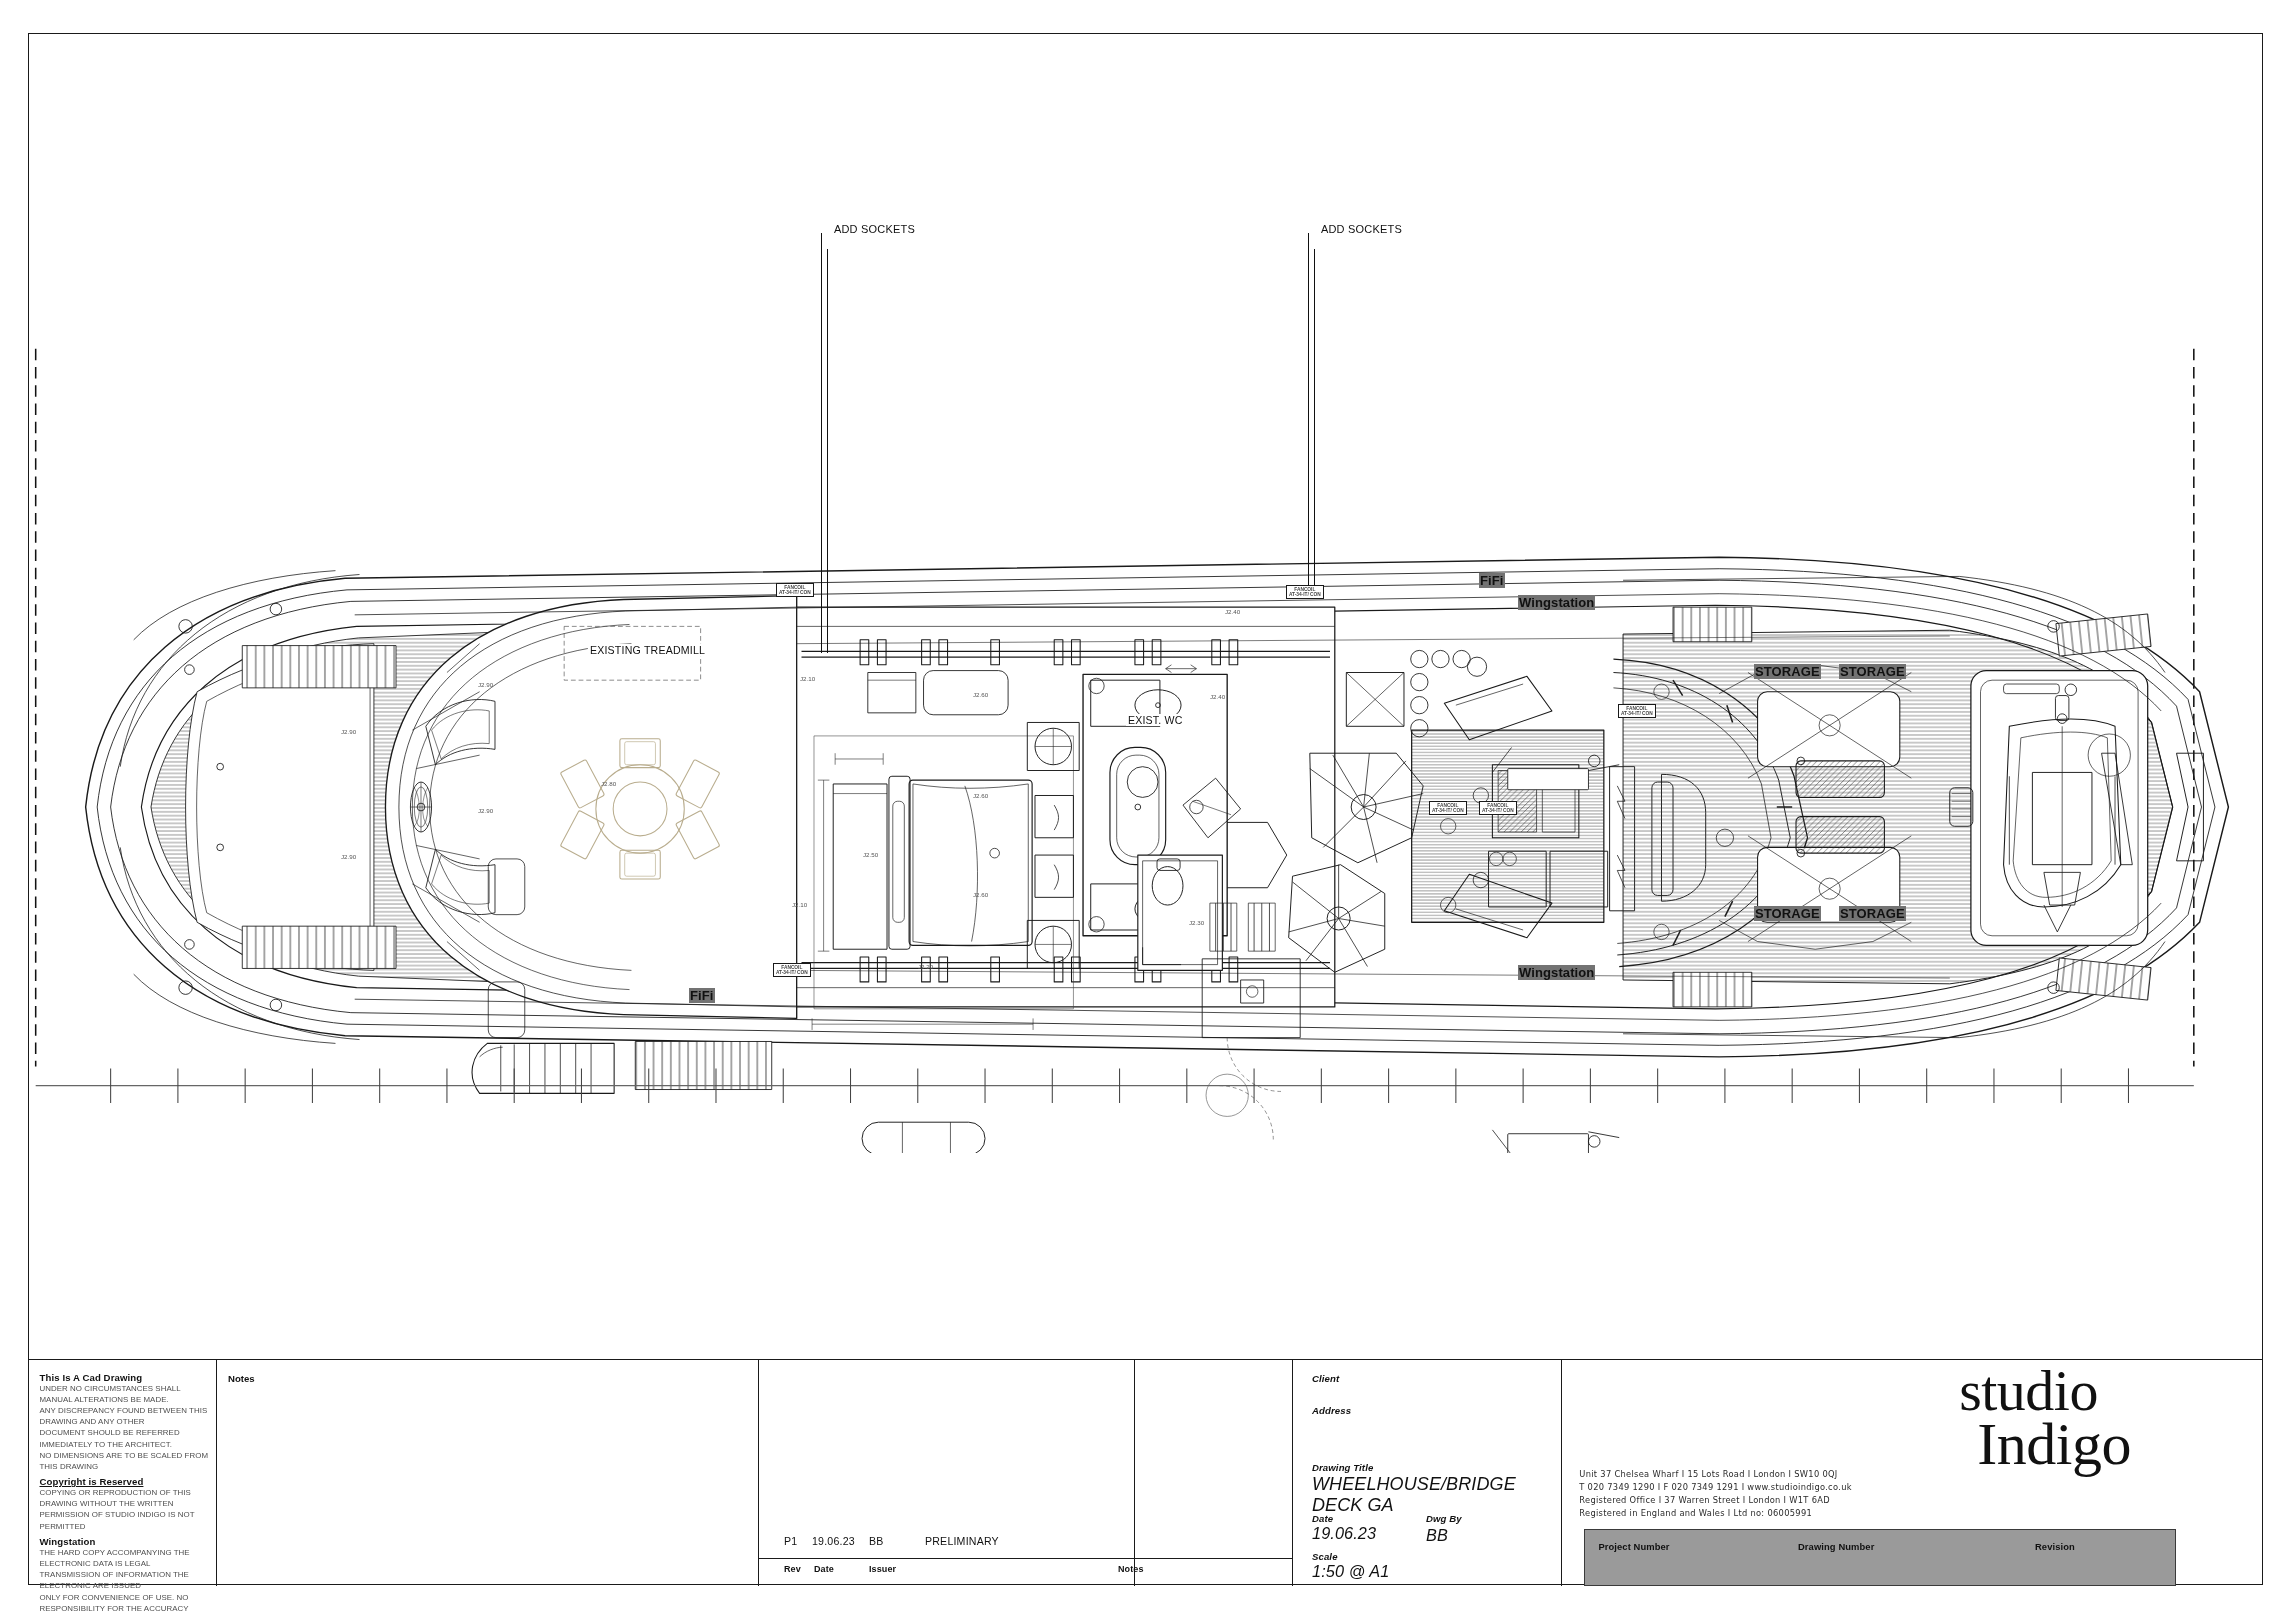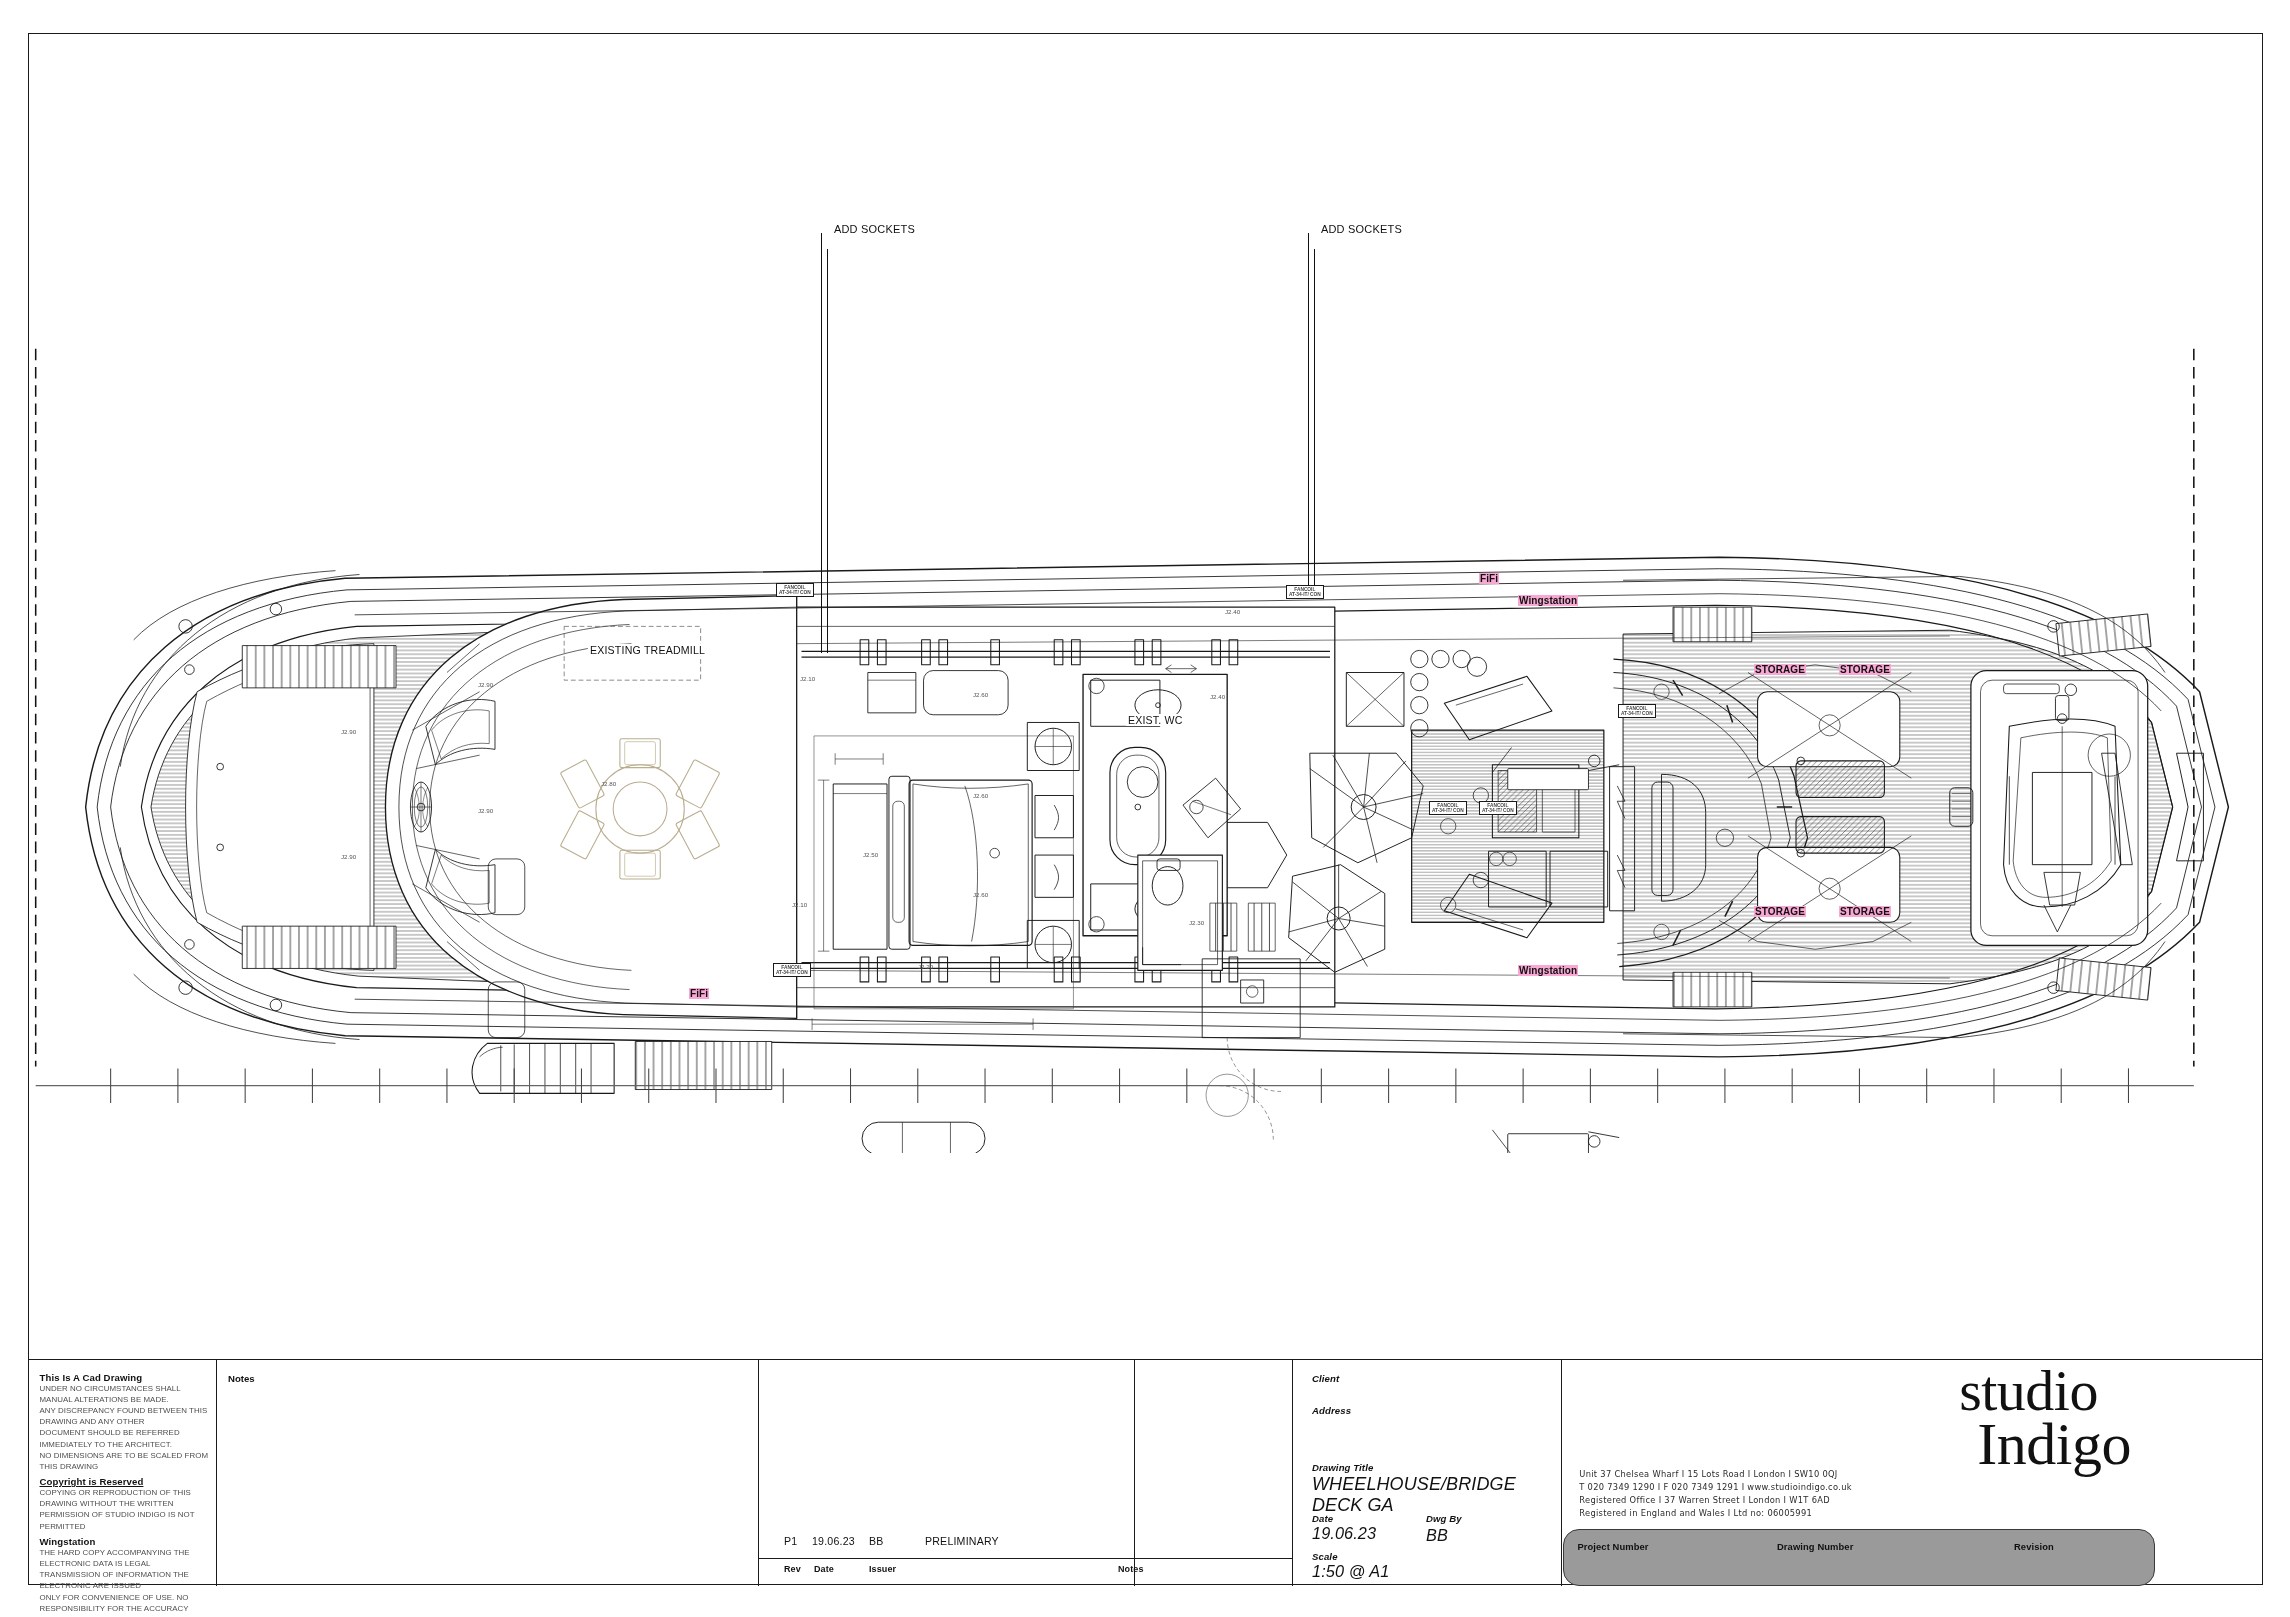--- a/index.html
+++ b/index.html
@@ -18,22 +18,22 @@
   .leader2{position:absolute;background:#111;width:1.2px;}
   .anno-label{position:absolute;font-size:11px;letter-spacing:0.2px;white-space:nowrap;
       color:#111;background:#fff;padding:0 1.9px;}
 
   
   #plan-svg{position:absolute;left:0;top:0;}
 
   
   .plan-txt{position:absolute;font-size:10.6px;white-space:nowrap;color:#111;
       background:#fff;padding:0 1.9px;letter-spacing:0.2px;}
-  .plan-txt-b{position:absolute;font-size:10px;font-weight:bold;white-space:nowrap;
-      color:#111;background:#f9a8d4;padding:0 1px;letter-spacing:0.1px;}
+  .plan-txt-b{position:absolute;font-size:13px;font-weight:bold;white-space:nowrap;
+      color:#111;background:#737373;padding:0 1px;letter-spacing:0.1px;}
   .plan-txt-s{position:absolute;font-size:6.2px;white-space:nowrap;color:#555;}
   .plan-txt-xs{position:absolute;font-size:4.8px;white-space:nowrap;color:#444;
       background:#fff;line-height:1.05;text-align:center;}
 
   
   #titleblock{position:absolute;left:28px;top:1359px;width:2235px;height:241px;
       border-top:1.2px solid #1a1a1a;box-sizing:border-box;}
   .tb-cell{position:absolute;box-sizing:border-box;}
   .tb-vline{position:absolute;width:1.2px;background:#1a1a1a;}
   .tb-hline{position:absolute;height:1.2px;background:#1a1a1a;}
@@ -672,21 +672,21 @@
       <div class="logo-line" style="font-size:58px;padding-right:60px;">studio</div>
       <div class="logo-line" style="font-size:60px;padding-right:27px;">Indigo</div>
     </div>
     <div class="addr" style="position:absolute;left:17.3px;top:108px;width:576px;">
       <div>Unit 37  Chelsea Wharf   I   15 Lots Road   I   London   I   SW10 0QJ</div>
       <div>T   020 7349 1290   I   F  020 7349 1291   I   www.studioindigo.co.uk</div>
       <div>Registered Office  I   37 Warren Street   I   London  I  W1T  6AD</div>
       <div>Registered in England and Wales   I    Ltd no: 06005991</div>
     </div>
 
-    <div id="grey-bar" style="left:1px;top:169px;width:592px;height:57px;border-radius:16px;">
+    <div id="grey-bar" style="left:22px;top:169px;width:592px;height:57px;">
       <span class="grey-hdr" style="position:absolute;left:13.4px;top:10.6px;">Project Number</span>
       <span class="grey-hdr" style="position:absolute;left:213px;top:10.6px;">Drawing Number</span>
       <span class="grey-hdr" style="position:absolute;left:450px;top:10.6px;">Revision</span>
       <span class="rev-txt" style="position:absolute;left:13.4px;top:29px;"></span>
       <span class="rev-txt" style="position:absolute;left:213px;top:29px;"></span>
       <span class="rev-txt" style="position:absolute;left:450px;top:29px;"></span>
     </div>
   </div>
 </div>
 

